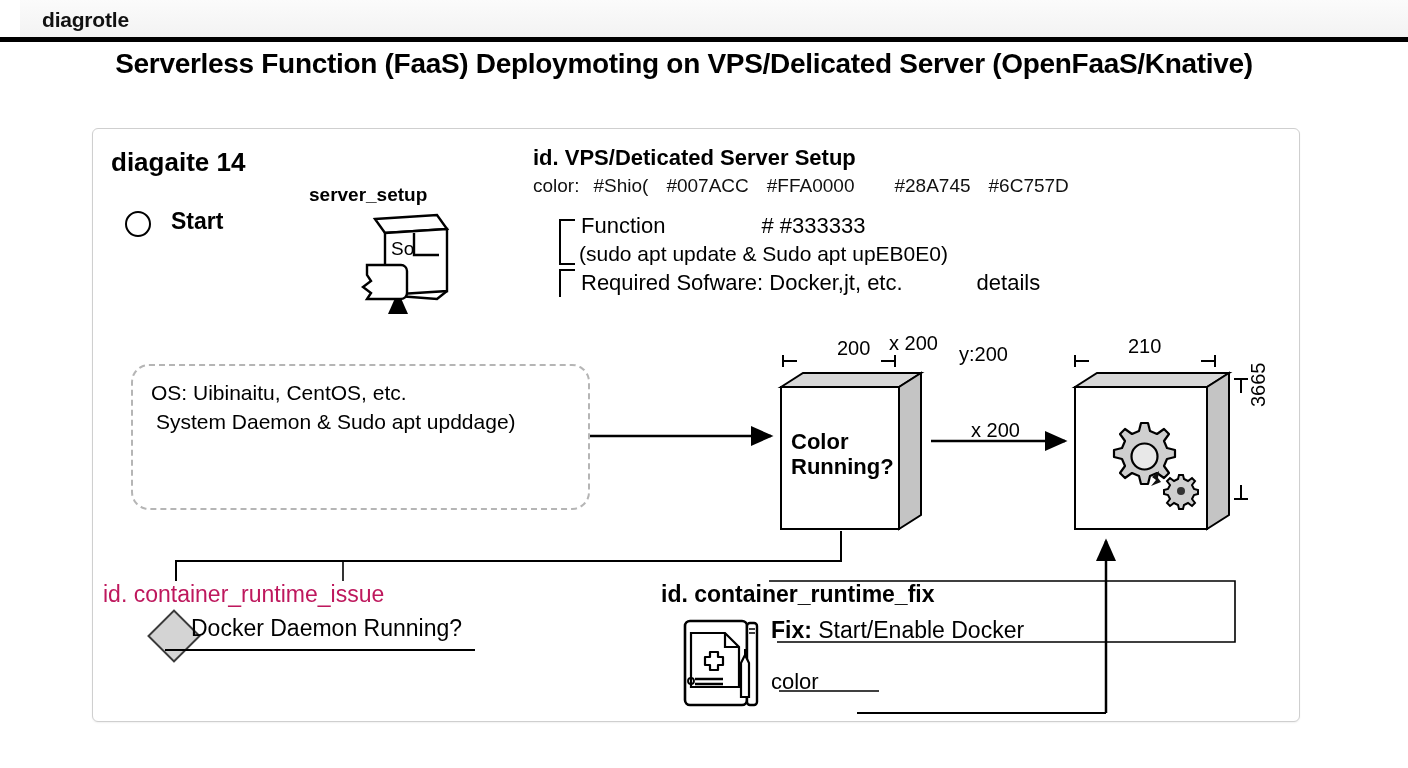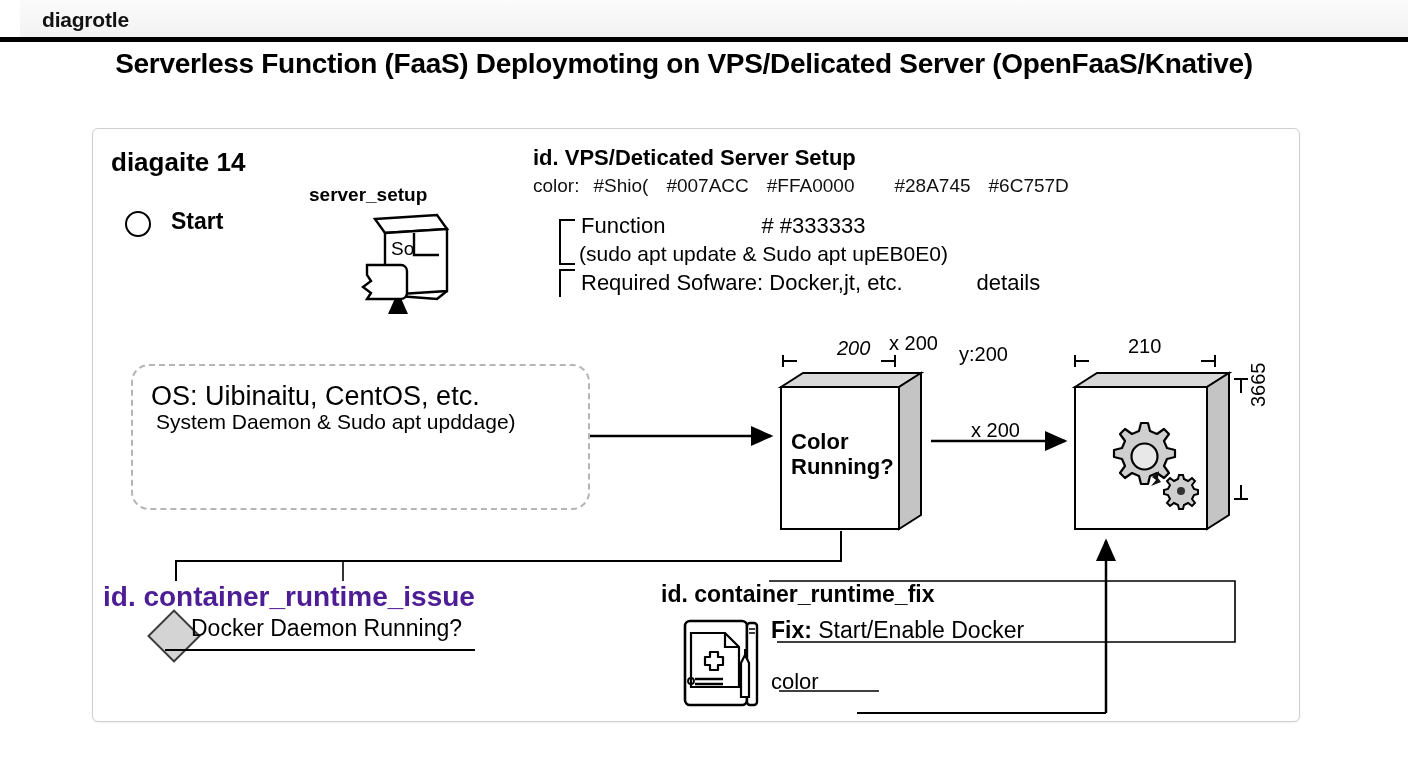--- a/index.html
+++ b/index.html
@@ -64,45 +64,45 @@
   #pos-line{left:488px;top:84px;font-size:22px;color:#000;white-space:nowrap;}
   #pos-line .gapnum{margin-left:96px;}
   #sudo-line{left:486px;top:113px;font-size:21px;color:#000;white-space:nowrap;}
   #req-line{left:488px;top:141px;font-size:22px;color:#000;white-space:nowrap;}
   #req-line .details{margin-left:74px;}
   
   #os-box{
     left:38px;top:235px;width:455px;height:142px;
     border:2px dashed #b5b5b5;border-radius:18px;background:#fff;
   }
-  #os-l1{left:58px;top:252px;font-size:27px;color:#000;}
+  #os-l1{left:58px;top:252px;font-size:21px;color:#000;}
   #os-l2{left:63px;top:281px;font-size:21px;color:#000;}
   #os-l3{left:75px;top:316px;font-size:22px;color:#000;}
   #os-l4{left:108px;top:348px;font-size:22px;color:#000;}
   
   .box3d{position:absolute;}
   #color-box{left:686px;top:242px;width:144px;height:160px;}
   #color-box-text{
     position:absolute;left:12px;top:58px;width:104px;text-align:left;
     font-size:22px;font-weight:700;color:#000;line-height:1.15;
   }
   #gear-box{left:980px;top:242px;width:158px;height:160px;}
   
   .dimtxt{position:absolute;font-size:20px;color:#000;}
-  #dim-200a{left:744px;top:208px;font-style:italic;}
+  #dim-200a{left:744px;top:208px;}
   #dim-x200{left:796px;top:203px;}
   #dim-y200{left:866px;top:214px;}
   #dim-210{left:1035px;top:206px;}
   #dim-3665{
     left:1154px;top:278px;font-size:20px;color:#000;
     transform:rotate(-90deg);transform-origin:left top;
   }
   #dim-x200b{left:878px;top:290px;font-size:20px;color:#000;}
   
-  #issue-heading{left:10px;top:452px;font-size:28px;font-weight:700;color:#4c1d95;}
+  #issue-heading{left:10px;top:452px;font-size:23px;font-weight:400;color:#be185d;}
   #issue-diamond{
     left:62px;top:488px;width:34px;height:34px;background:#d4d4d4;
     border:2px solid #3a3a3a;transform:rotate(45deg);
   }
   #issue-text{left:98px;top:486px;font-size:23px;color:#000;}
   #issue-underline{left:72px;top:520px;width:310px;height:2px;background:#000;}
   #fix-heading{left:568px;top:452px;font-size:23px;font-weight:700;color:#000;}
   #fix-icon{left:588px;top:488px;width:86px;height:92px;}
   #fix-text{left:678px;top:488px;font-size:23px;color:#000;}
   #fix-text b{font-weight:700;}

